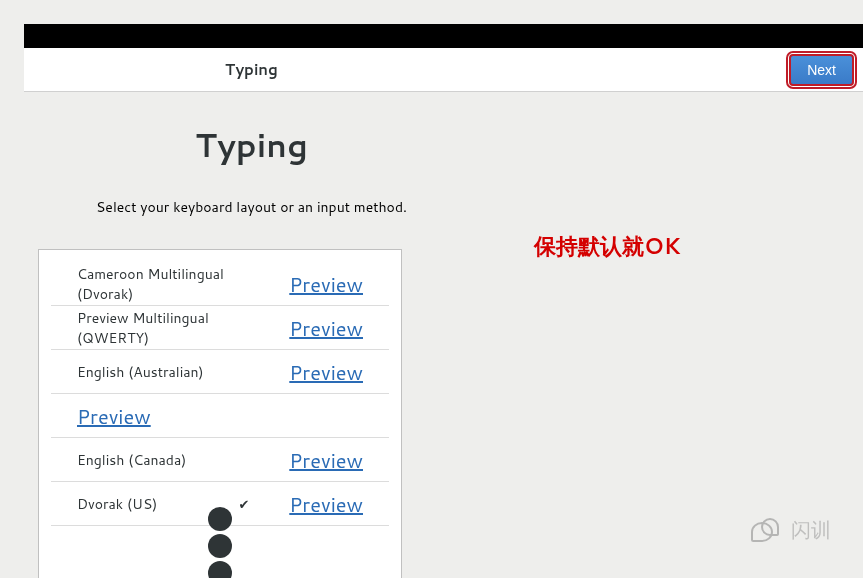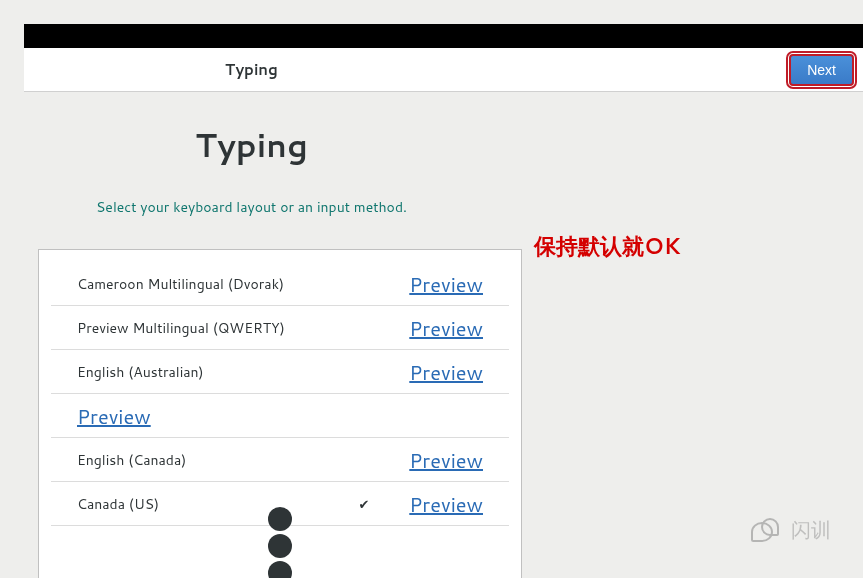--- a/index.html
+++ b/index.html
@@ -62,26 +62,26 @@
     .page-title {
       text-align: center;
       font-size: 32px;
       font-weight: 600;
       color: #2e3436;
       margin-bottom: 6px;
     }
     .page-subtitle {
       text-align: center;
       font-size: 14px;
-      color: #0f766e;
+      color: #000000;
       margin-bottom: 20px;
     }
     .layout-list {
       margin-left: 2px;
-      width: 484px;
+      width: 364px;
       background: #fff;
       border: 1px solid #c0c0c0;
     }
     .layout-row {
       display: flex;
       align-items: center;
       height: 44px;
       border-bottom: 1px solid #dcdcdc;
       padding: 0 14px;
       cursor: pointer;
@@ -198,21 +198,21 @@
       <a class="preview-link">Preview</a>
     </div>
     <div class="layout-row">
       <a class="preview-link">Preview</a>
     </div>
     <div class="layout-row">
       <span class="layout-label">English (Canada)</span>
       <a class="preview-link">Preview</a>
     </div>
     <div class="layout-row">
-      <span class="layout-label">Canada (US)</span>
+      <span class="layout-label">Dvorak (US)</span>
       <span class="check-icon">✔</span>
       <a class="preview-link">Preview</a>
     </div>
     <div class="more-row">
       <div class="more-icon">
         <span></span>
           <span></span>
           <span></span>
       </div>
     </div>

